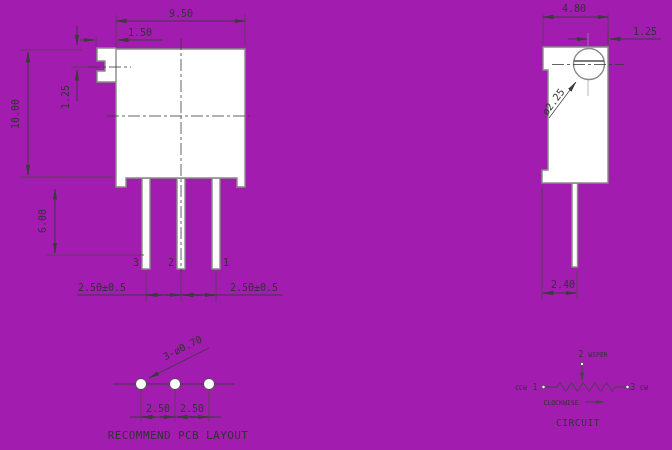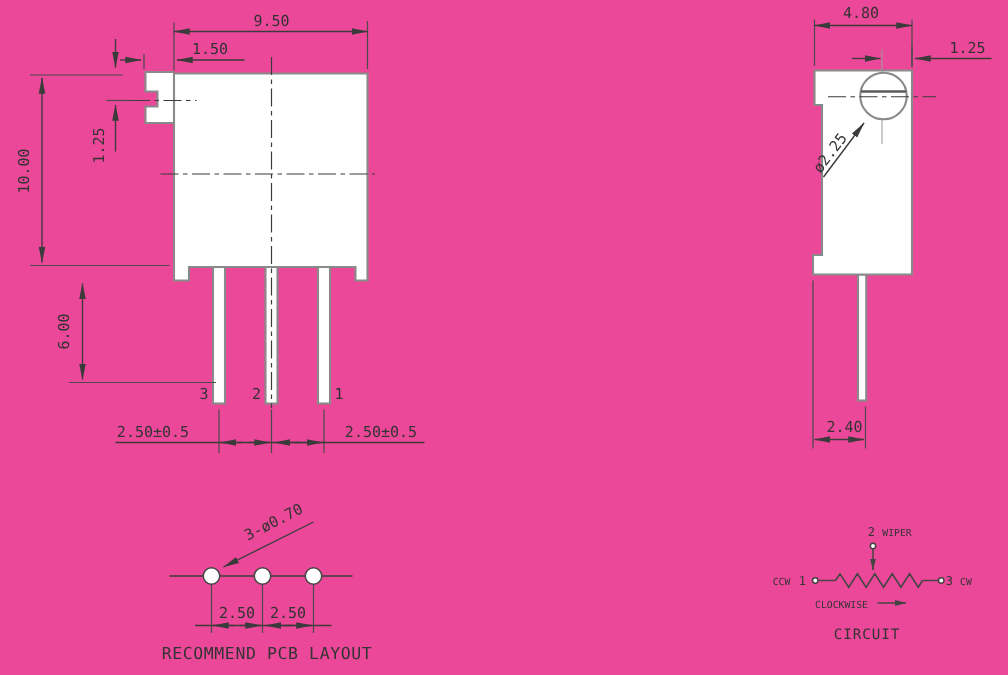--- a/index.html
+++ b/index.html
@@ -1,19 +1,19 @@
 <!DOCTYPE html>
 <html><head>
 <meta charset="utf-8">
 <style>
   html,body{margin:0;padding:0;background:#ffffff;}
   .canvas{
     position:relative;
     width:672px;height:450px;
-    background:#ec4899;
+    background:#a21caf;
     font-family:"DejaVu Sans Mono", monospace;
     overflow:hidden;
   }
   svg{display:block;}
   text{
     font-family:"DejaVu Sans Mono", monospace;
     fill:#333333;
   }
   .dim-text{font-size:10px;}
   .pin-text{font-size:10px;}

